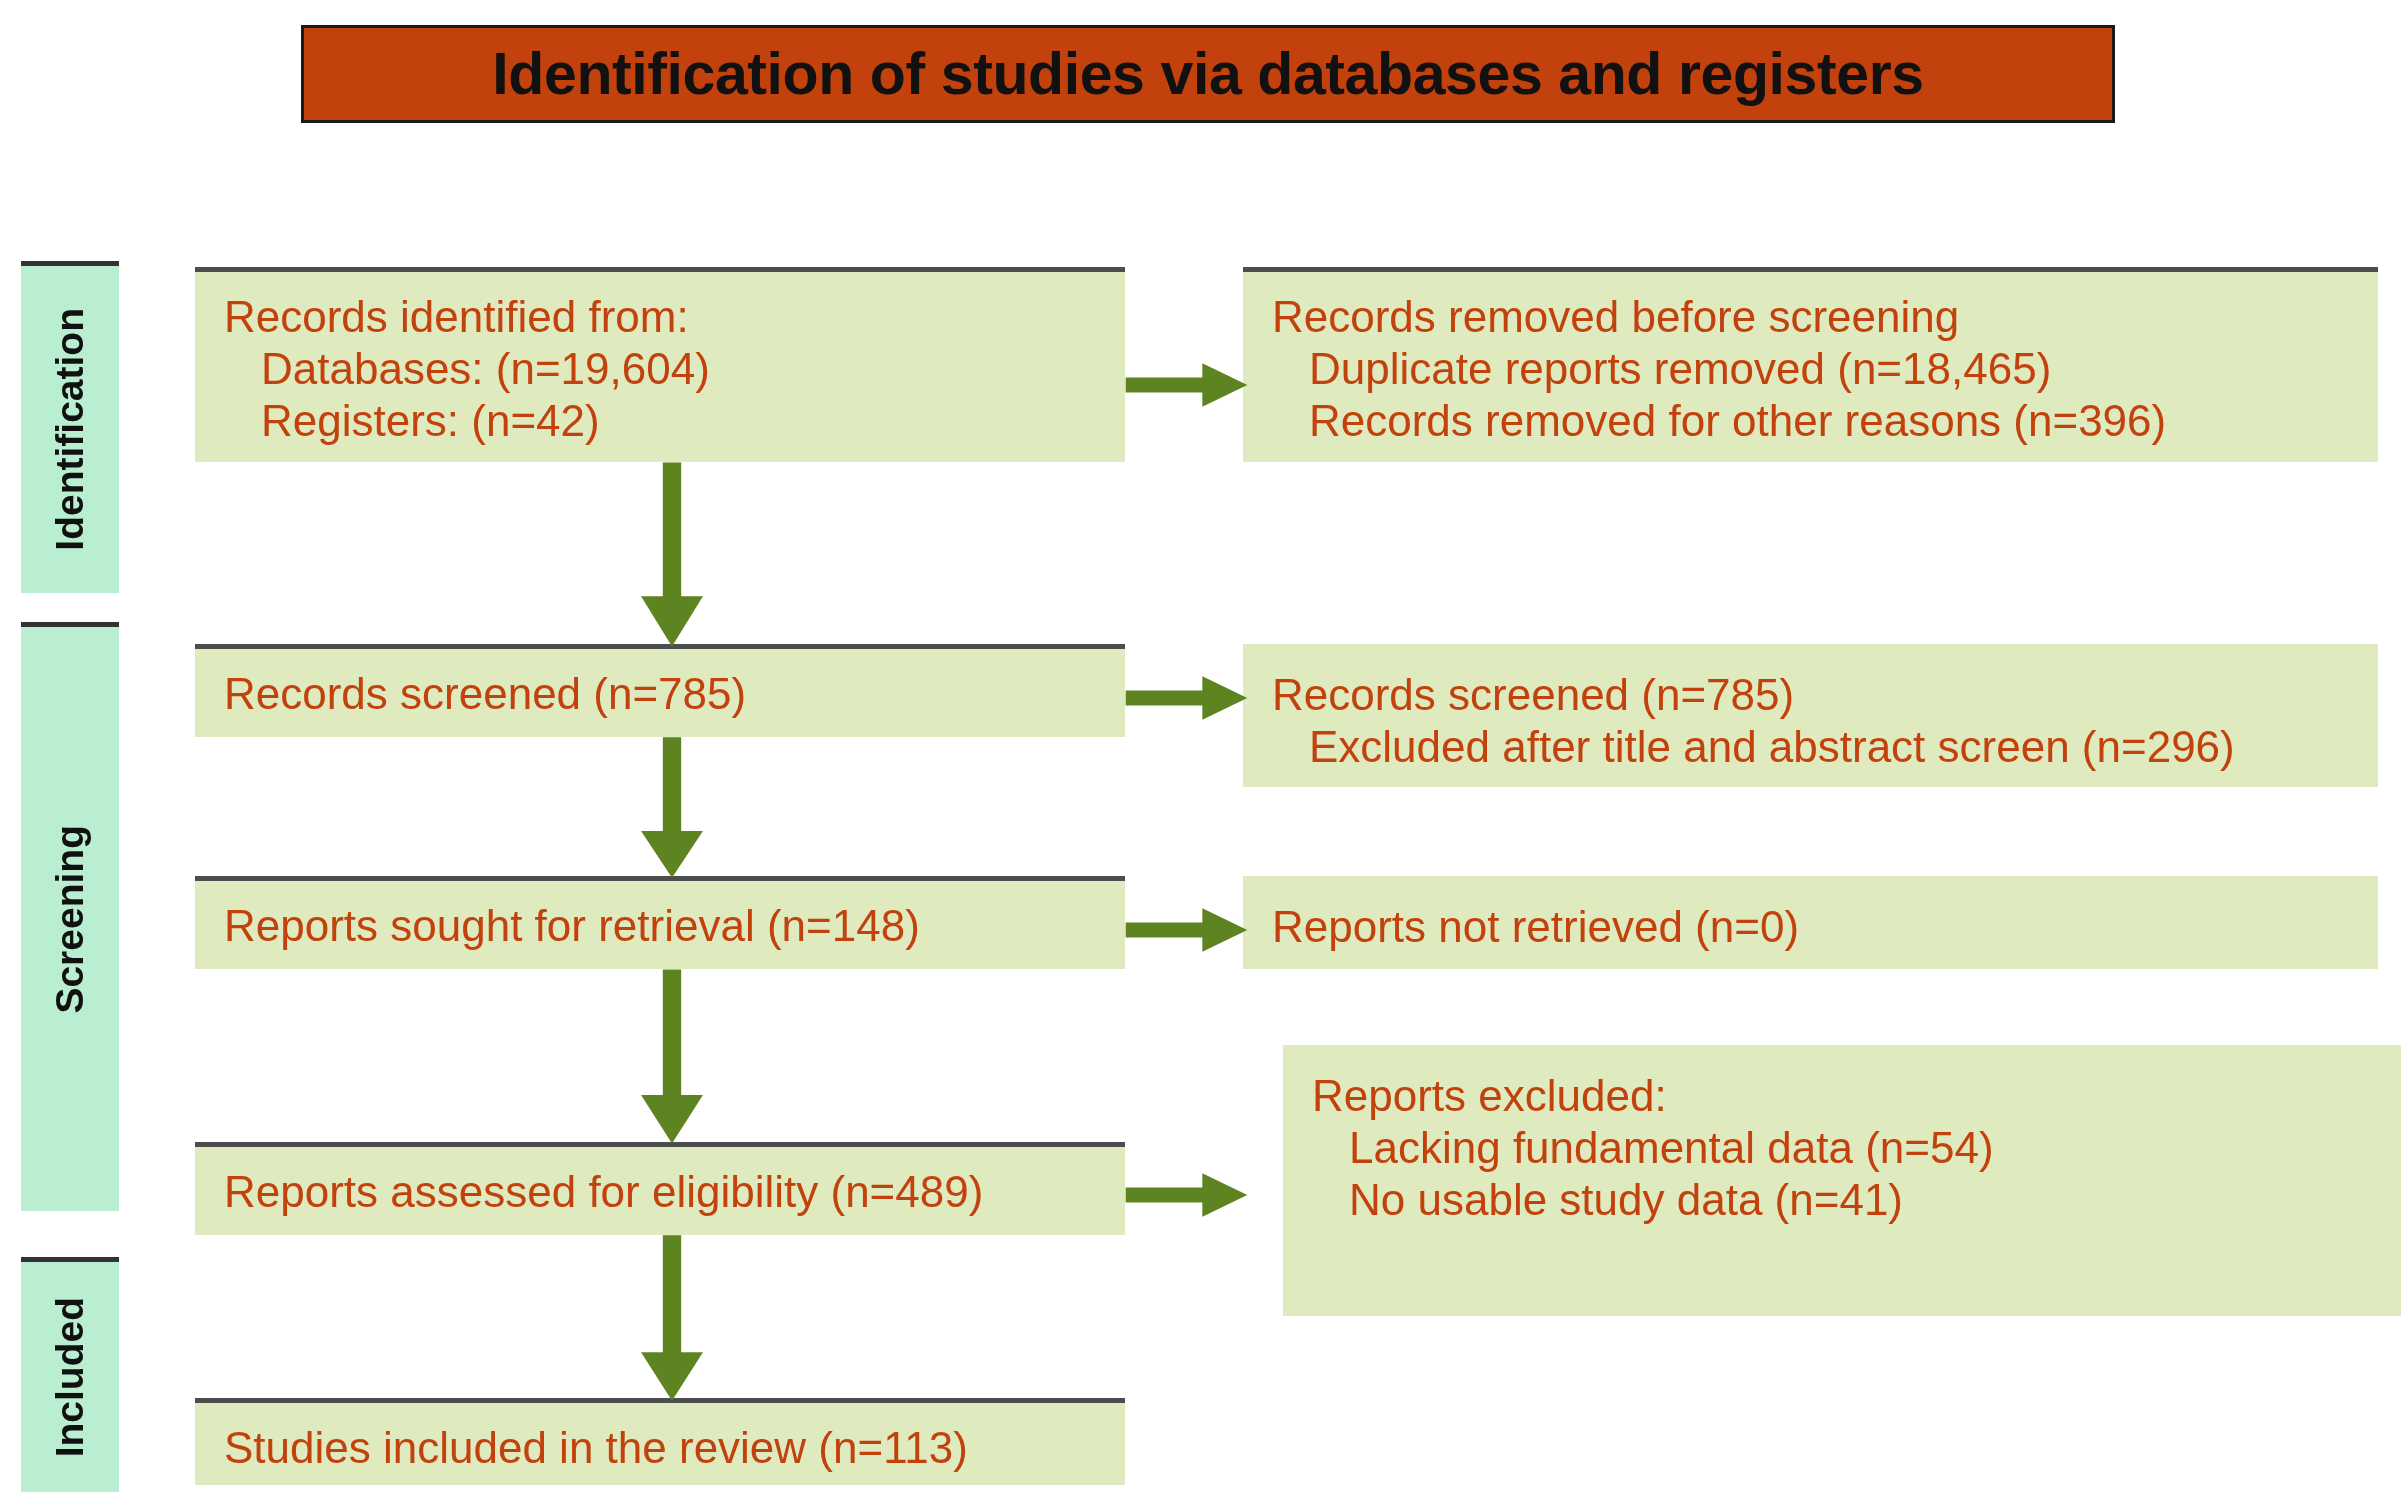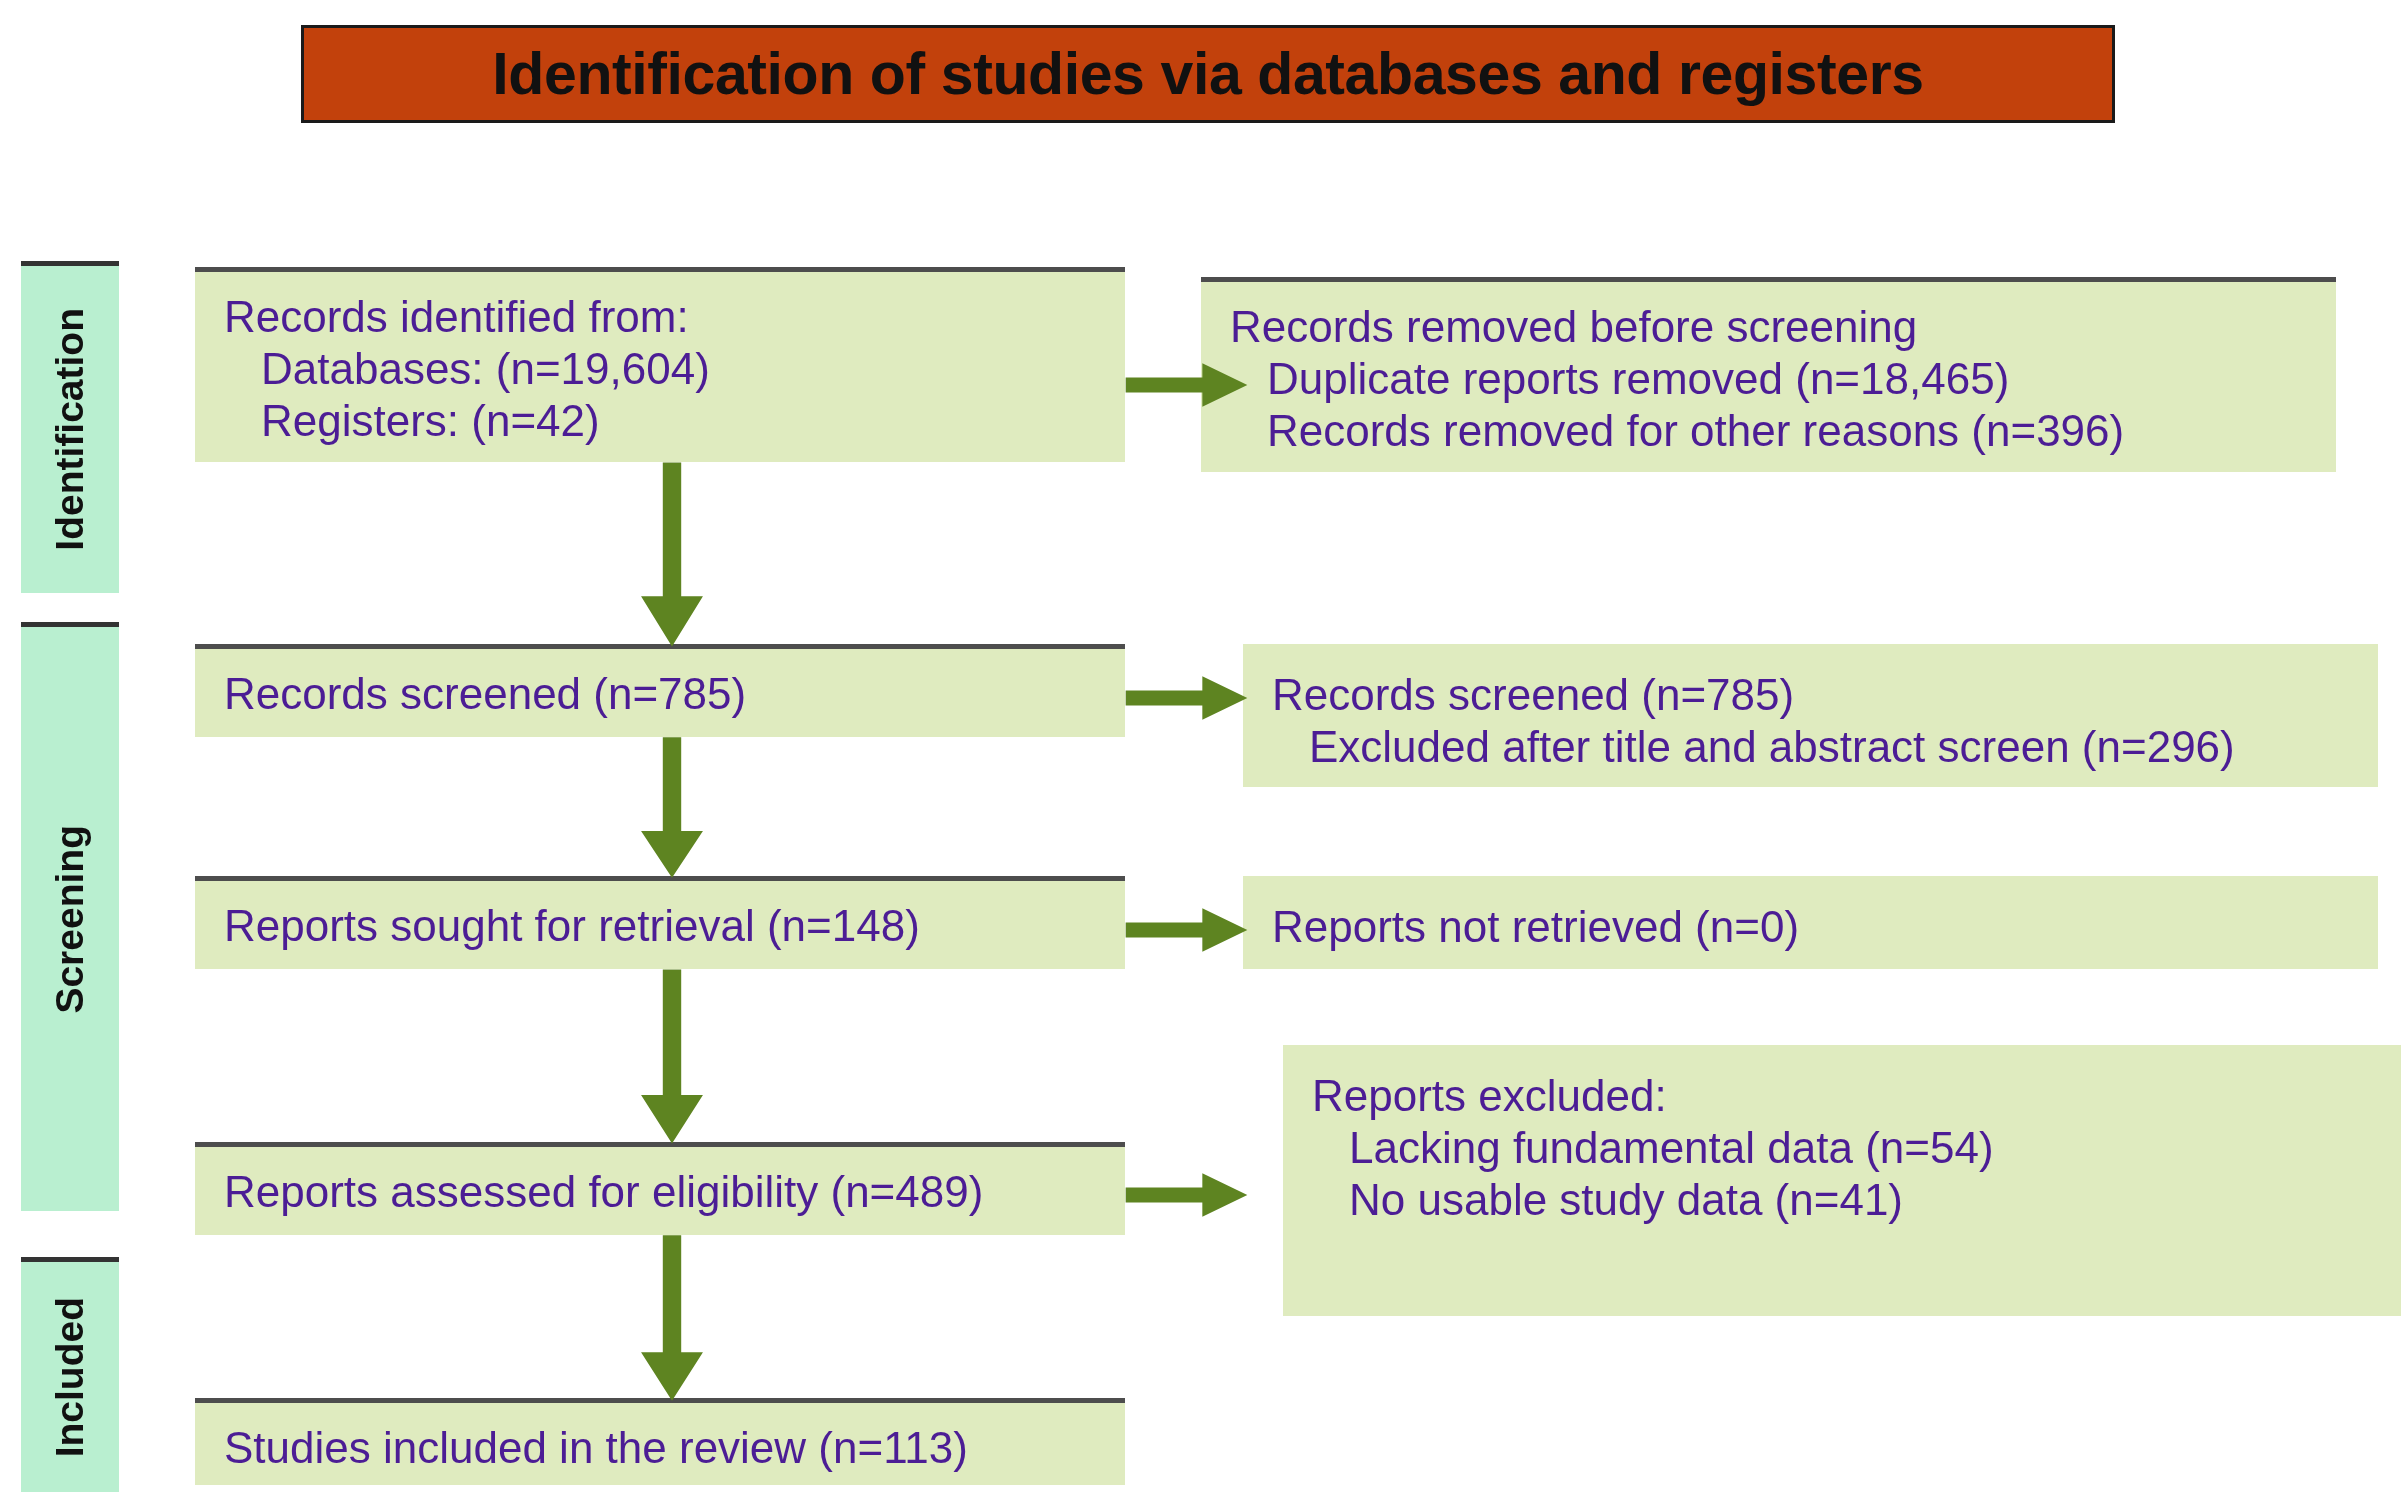--- a/index.html
+++ b/index.html
@@ -33,33 +33,33 @@
   #stage-included{top:1257px;height:235px;}
 
   
   .box{
     position:absolute;background:#dfebbf;box-sizing:border-box;
     border-top:5.9px solid #4d4d4d;
     padding:18.5px 29px 11.8px 29px;
   }
   .box.noborder{border-top:none;padding-top:25px;}
   .box .line{
-    font-size:44px;line-height:52px;color:#4c1d95;white-space:nowrap;
+    font-size:44px;line-height:52px;color:#c2410c;white-space:nowrap;
   }
   .box .line.indent{padding-left:37px;}
 
   
   #box-identified  {left:195px;top:267px;width:930px;height:195px;}
   #box-screened    {left:195px;top:644px;width:930px;height:93px;}
   #box-sought      {left:195px;top:876px;width:930px;height:93px;}
   #box-assessed    {left:195px;top:1142px;width:930px;height:93px;}
   #box-included    {left:195px;top:1398px;width:930px;height:87px;}
 
   
-  #box-removed     {left:1201px;top:267px;width:1135px;height:195px;margin-top:10px;}
+  #box-removed     {left:1243px;top:267px;width:1135px;height:195px;}
   #box-excl-screen {left:1243px;top:644px;width:1135px;height:143px;}
   #box-notretrieved{left:1243px;top:876px;width:1135px;height:93px;}
   #box-excluded    {left:1243px;top:1045px;width:1332px;height:271px;margin-left:40px;}
 
   
   .arrow{position:absolute;}
   .arrow svg{display:block;}
 
   #arr-h1{left:1125px;top:360px;width:123px;height:50px;}
   #arr-h2{left:1125px;top:673px;width:123px;height:50px;}

